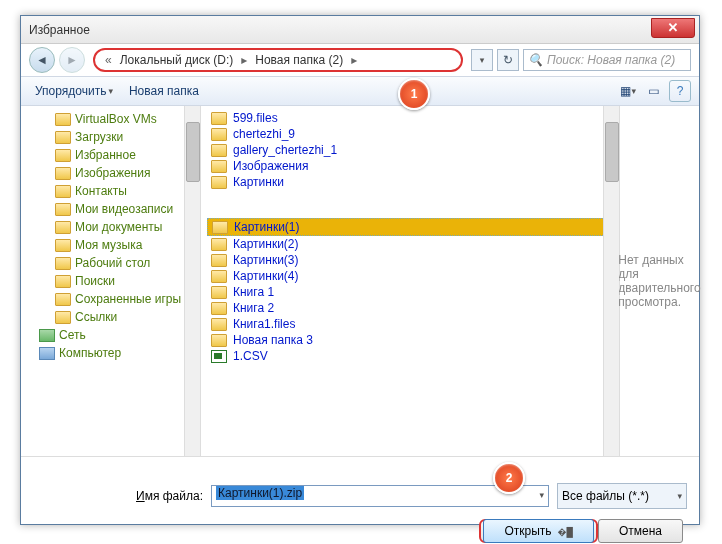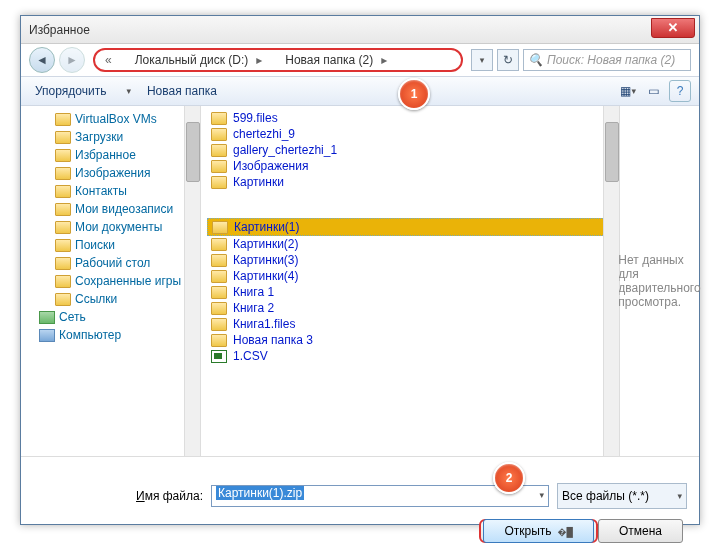--- a/index.html
+++ b/index.html
@@ -6,48 +6,48 @@
 body { background: #fff; width: 722px; height: 544px; position: relative; }
 .window { position: absolute; left: 20px; top: 15px; width: 680px; height: 510px; border: 1px solid #5a7ca0; background: #fff; box-shadow: 0 0 8px rgba(0,0,0,0.3); }
 .titlebar { height: 28px; background: linear-gradient(#f7f7f7,#e8e8e8); border-bottom: 1px solid #ccc; display: flex; align-items: center; padding: 0 8px; position: relative; }
 .title { color: #333; }
 .close-btn { position: absolute; right: 4px; top: 2px; width: 44px; height: 20px; background: linear-gradient(#e77,#c33); border: 1px solid #a22; border-radius: 0 0 3px 3px; color: #fff; text-align: center; line-height: 18px; font-weight: bold; font-size: 13px; }
 .navbar { height: 32px; display: flex; align-items: center; padding: 4px 8px; gap: 4px; }
 .nav-btn { width: 26px; height: 26px; border-radius: 50%; border: 1px solid #9bb; background: linear-gradient(#e8f2fb,#c8dced); display: flex; align-items: center; justify-content: center; color: #456; }
 .nav-btn.disabled { opacity: 0.5; }
 .breadcrumb { flex: 1; height: 24px; border: 2px solid #d33; border-radius: 14px; background: #fff; display: flex; align-items: center; padding: 0 6px; gap: 2px; margin: 0 4px; position: relative; }
 .bc-sep { color: #666; padding: 0 4px; }
-.bc-item { color: #333; padding: 0 2px; margin-left: 15px; }
+.bc-item { color: #333; padding: 0 2px; }
 .refresh-btn, .dd-btn { width: 22px; height: 22px; border: 1px solid #abc; background: #eef4fa; display: flex; align-items: center; justify-content: center; color: #456; }
 .searchbox { width: 168px; height: 22px; border: 1px solid #abc; background: #fff; padding: 0 4px; color: #999; font-style: italic; display: flex; align-items: center; gap: 4px; }
 .toolbar { height: 30px; background: linear-gradient(#fafcfe,#e4ecf7); border-top: 1px solid #d0d8e4; border-bottom: 1px solid #d0d8e4; display: flex; align-items: center; padding: 0 8px; gap: 4px; color: #1a3e6f; }
-.tb-item { padding: 2px 6px; display: flex; align-items: center; gap: 20px; }
+.tb-item { padding: 2px 6px; display: flex; align-items: center; gap: 2px; }
 .tb-spacer { flex: 1; }
 .tb-icon { width: 22px; height: 22px; border: 1px solid transparent; display: flex; align-items: center; justify-content: center; }
 .body { display: flex; height: 350px; }
 .tree { width: 180px; border-right: 1px solid #ddd; overflow: hidden; padding: 4px 0; position: relative; }
-.tree-item { display: flex; align-items: center; gap: 4px; padding: 2px 4px 2px 18px; color: #0369a1; white-space: nowrap; }
+.tree-item { display: flex; align-items: center; gap: 4px; padding: 2px 4px 2px 18px; color: #4d7c0f; white-space: nowrap; }
 .tree-item.l2 { padding-left: 34px; }
 .folder-ico { width: 16px; height: 13px; background: linear-gradient(#ffe9a8,#f0c74a); border: 1px solid #cfa034; border-radius: 1px; display: inline-block; }
 .comp-ico { width: 16px; height: 13px; background: linear-gradient(#b8d4f0,#7aa8d8); border: 1px solid #5a88b8; display: inline-block; }
 .net-ico { width: 16px; height: 13px; background: linear-gradient(#a8d8a8,#6ab86a); border: 1px solid #4a984a; display: inline-block; }
 .filelist { flex: 1; padding: 4px 6px; overflow: hidden; position: relative; }
 .file-item { display: flex; align-items: center; gap: 6px; padding: 1px 4px; color: #0016cc; }
 .file-item.sel { background: #eab308; border: 1px dotted #7ab; margin-top: 28px; }
 .csv-ico { width: 16px; height: 13px; background: #fff; border: 1px solid #2a7a2a; position: relative; display: inline-block; }
 .csv-ico::after { content: ""; position: absolute; left: 2px; top: 2px; width: 8px; height: 6px; background: #2a7a2a; }
 .preview { width: 80px; border-left: 1px solid #ddd; display: flex; align-items: center; justify-content: center; color: #888; text-align: left; padding: 4px; font-size: 11px; }
 .scrollbar { position: absolute; right: 0; top: 0; width: 16px; height: 100%; background: #f0f0f0; border-left: 1px solid #ddd; }
 .scrollbar-thumb { width: 14px; height: 60px; background: #c8c8c8; border: 1px solid #aaa; margin: 16px 0 0 1px; border-radius: 2px; }
 .footer { padding: 10px 12px; border-top: 1px solid #ddd; }
 .filename-row { display: flex; align-items: center; gap: 8px; margin-bottom: 10px; margin-top: 16px; }
 .filename-label { width: 170px; text-align: right; }
 .filename-label u { text-decoration: underline; }
 .filename-input { flex: 1; height: 22px; border: 1px solid #7a9ac0; background: #fff; padding: 0 4px; position: relative; }
-.filename-input .val { background: #3989d8; color: #ffffff; padding: 0 2px; }
+.filename-input .val { background: #3989d8; color: #0f172a; padding: 0 2px; }
 .filter-dd { width: 130px; height: 22px; border: 1px solid #abc; background: #eef4fa; padding: 12px 4px; display: flex; align-items: center; justify-content: space-between; }
 .btn-row { display: flex; justify-content: flex-end; padding-right: 4px; }
 .btn { height: 24px; padding: 0 20px; border: 1px solid #8a8a8a; background: linear-gradient(#f8f8f8,#e4e4e4); border-radius: 3px; display: flex; align-items: center; }
 .btn.primary-hl { border: 2px solid #d33; border-radius: 6px; padding: 2px; }
 .btn.primary-hl .btn { border: 1px solid #3a7abd; background: linear-gradient(#eaf6ff,#bfe0fb); }
 .callout { position: absolute; width: 32px; height: 32px; border-radius: 50%; background: radial-gradient(#ff7a4a,#d83a1a); border: 2px solid #fff; box-shadow: 0 1px 3px rgba(0,0,0,0.4), inset 0 1px 2px rgba(255,255,255,0.4); color: #fff; font-weight: bold; font-size: 16px; display: flex; align-items: center; justify-content: center; z-index: 100; }
 .dd-arrow { font-size: 9px; color: #555; }
 </style>
 </head>
 <body>
@@ -117,25 +117,29 @@
         <div class="tree-item l2">
           <span class="folder-ico"></span>
           <span>Мои видеозаписи</span>
         </div>
         <div class="tree-item l2">
           <span class="folder-ico"></span>
           <span>Мои документы</span>
         </div>
         <div class="tree-item l2">
           <span class="folder-ico"></span>
+          <span>Моя музыка</span>
+        </div>
+        <div class="tree-item l2">
+          <span class="folder-ico"></span>
+          <span>Рабочий стол</span>
+        </div>
+        <div class="tree-item l2">
+          <span class="folder-ico"></span>
           <span>Поиски</span>
-        </div>
-        <div class="tree-item l2">
-          <span class="folder-ico"></span>
-          <span>Рабочий стол</span>
         </div>
         <div class="tree-item l2">
           <span class="folder-ico"></span>
           <span>Сохраненные игры</span>
         </div>
         <div class="tree-item l2">
           <span class="folder-ico"></span>
           <span>Ссылки</span>
         </div>
         <div class="tree-item">

